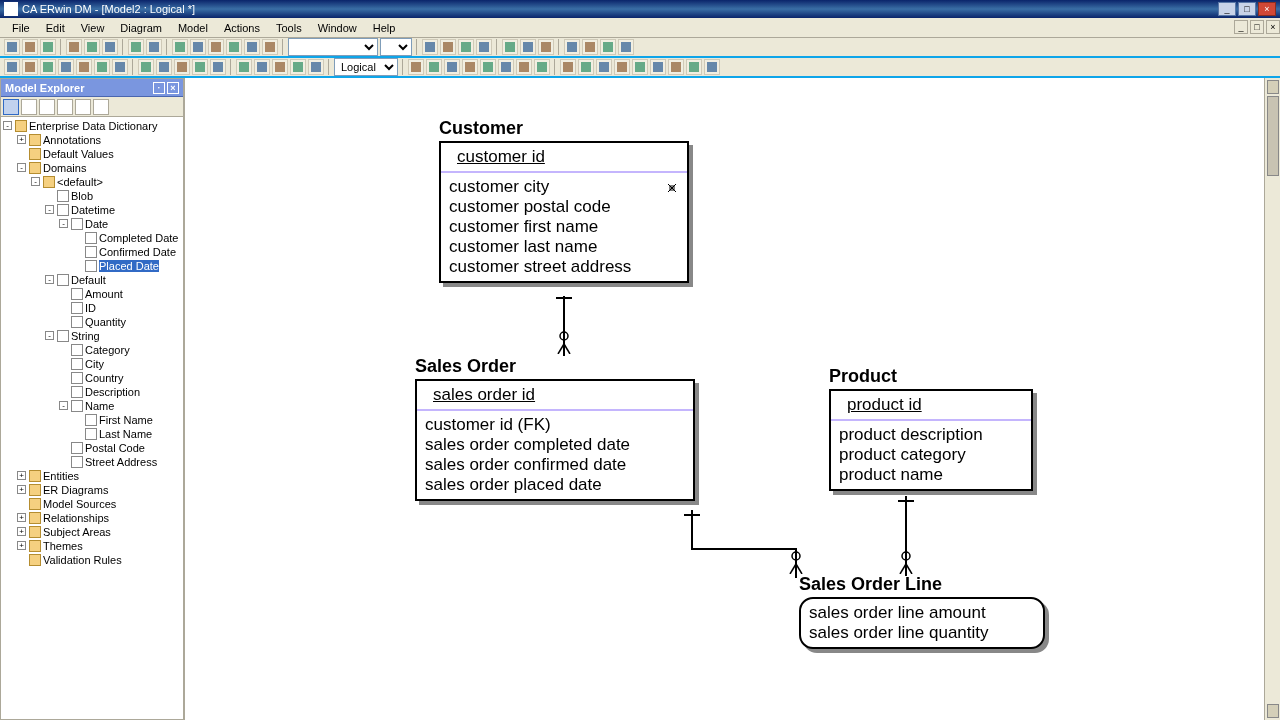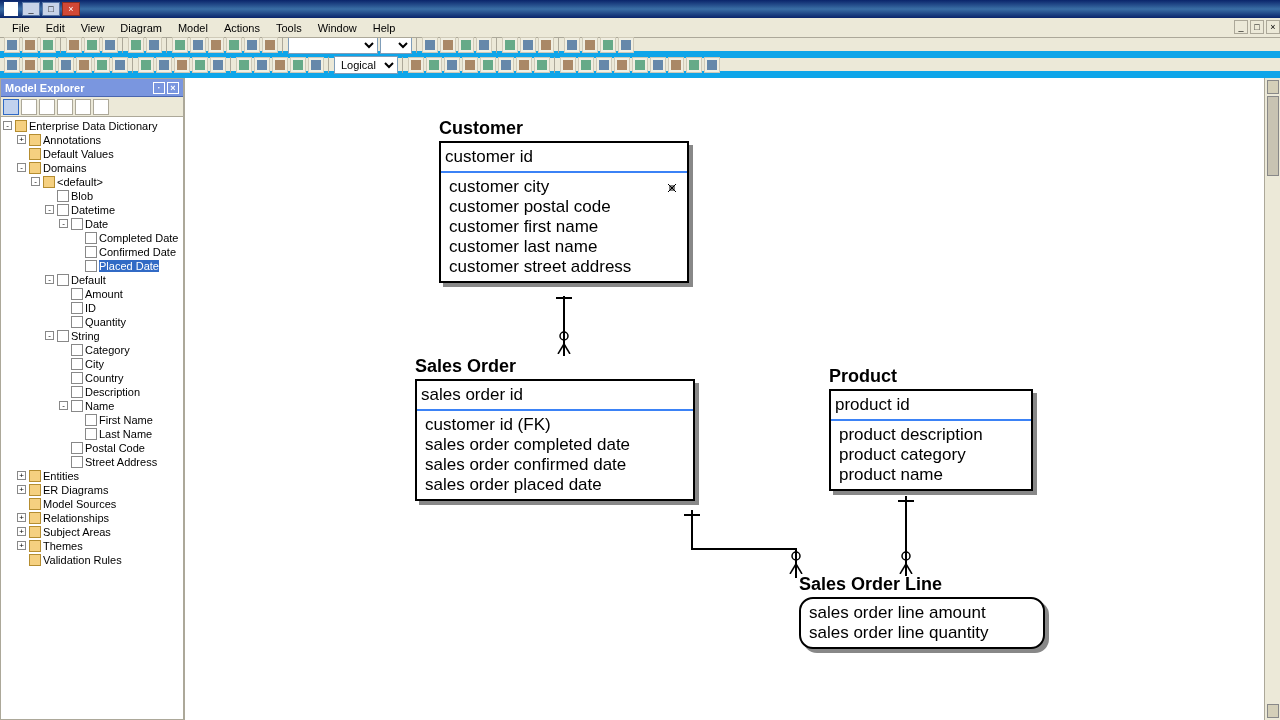--- a/index.html
+++ b/index.html
@@ -10,21 +10,21 @@
 .titlebar-title { flex: 1; }
 .win-btns { display: flex; gap: 2px; }
 .win-btn { width: 18px; height: 14px; background: #c8d3e8; border: 1px solid #5a78a8; font-size: 9px; text-align: center; line-height: 12px; color: #000; }
 .win-btn.close { background: #d14836; color: #fff; border-color: #8a2e22; }
 
 .menubar { height: 20px; background: #ece9d8; display: flex; align-items: center; padding: 0 4px; font-size: 11px; color: #000; border-bottom: 1px solid #aca899; position: relative; }
 .menubar .item { padding: 2px 8px; cursor: default; }
 .menubar .right-btns { position: absolute; right: 0; top: 2px; display: flex; gap: 2px; }
 .menubar .right-btn { width: 14px; height: 14px; background: #ece9d8; border: 1px solid #aca899; font-size: 9px; text-align: center; line-height: 12px; }
 
-.toolbar-row { height: 20px; background: #ece9d8; border-bottom: 7px solid #0ea5e9; display: flex; align-items: center; padding: 0 4px; gap: 2px; font-size: 10px; }
+.toolbar-row { height: 20px; background: #ece9d8; border-bottom: 2px solid #0ea5e9; display: flex; align-items: center; padding: 0 4px; gap: 2px; font-size: 10px; }
 .tbtn { width: 16px; height: 16px; border: 1px solid #cfcab8; background: #f1efe2; display: flex; align-items: center; justify-content: center; position: relative; }
 .tbtn::after { content: ""; width: 10px; height: 10px; background: #888; }
 .tbtn:nth-child(3n)::after { background: #6a8; }
 .tbtn:nth-child(3n+1)::after { background: #68a; }
 .tbtn:nth-child(3n+2)::after { background: #a86; }
 .sep { width: 2px; height: 16px; border-left: 1px solid #aca899; margin: 0 2px; }
 .select { height: 18px; font-size: 11px; border: 1px solid #7f9db9; background: #fff; padding: 0 2px; }
 
 .workspace { position: absolute; top: 78px; left: 0; right: 0; bottom: 0; display: flex; justify-content: flex-end; }
 
@@ -45,36 +45,37 @@
 .canvas { flex: 1; background: #fff; position: relative; border-left: 1px solid #aca899; }
 .scroll-v { position: absolute; right: 0; top: 0; bottom: 0; width: 16px; background: #ece9d8; border-left: 1px solid #aca899; }
 .scroll-v .thumb { position: absolute; top: 18px; left: 2px; width: 12px; height: 80px; background: #c8c3b2; border: 1px solid #888; }
 .scroll-v .arrow { position: absolute; left: 2px; width: 12px; height: 14px; background: #d4cfb8; border: 1px solid #888; }
 .scroll-v .arrow.top { top: 2px; }
 .scroll-v .arrow.bot { bottom: 2px; }
 
 .entity { position: absolute; }
 .entity-title { font-size: 18px; font-weight: bold; margin-bottom: 2px; }
 .entity-box { border: 2px solid #000; background: #fff; box-shadow: 4px 4px 0 #888; font-size: 17px; }
-.entity-pk { padding: 4px 4px; border-bottom: 2px solid #3b82f6; }
+.entity-pk { padding: 4px 16px; border-bottom: 2px solid #c4b5fd; text-decoration: underline; }
 .entity-attrs { padding: 4px 8px; }
 .entity-attrs div { line-height: 20px; }
 .entity.rounded .entity-box { border-radius: 14px; }
 
 .crow { position: absolute; width: 14px; height: 24px; }
 .crow svg { width: 100%; height: 100%; }
 .rel-line { position: absolute; background: #000; }
 
 .cursor-mini { position: absolute; width: 14px; height: 14px; }
 </style>
 </head>
 <body>
 
 <div class="titlebar">
   <span class="icon"></span>
+  <span class="titlebar-title">CA ERwin DM - [Model2 : Logical *]</span>
   <div class="win-btns">
     <div class="win-btn">_</div>
     <div class="win-btn">□</div>
     <div class="win-btn close">×</div>
   </div>
 </div>
 
 <div class="menubar">
   <span class="item">File</span>
   <span class="item">Edit</span>

